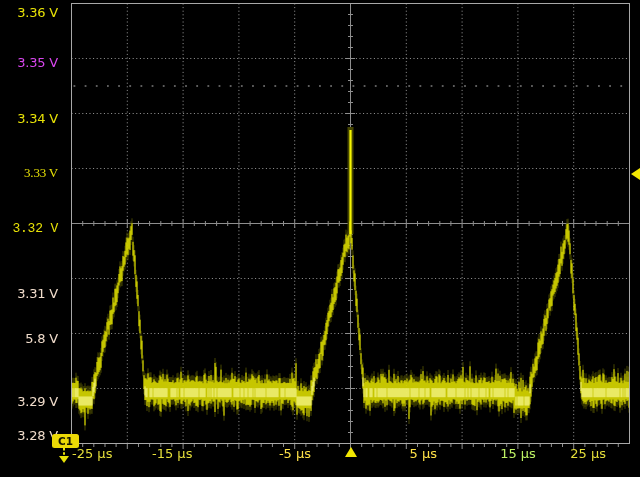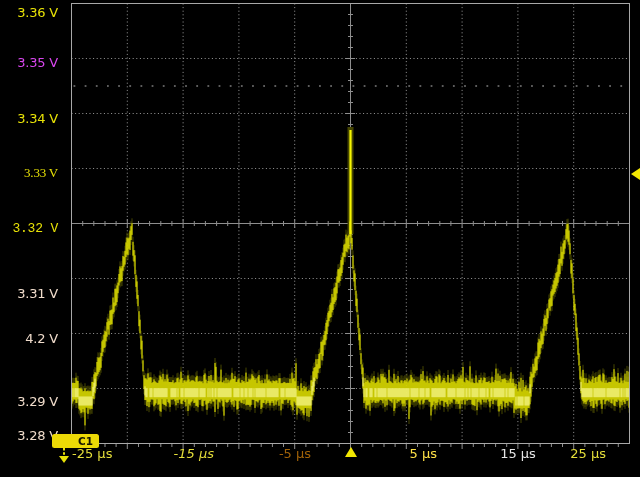--- a/index.html
+++ b/index.html
@@ -37,34 +37,34 @@
       <rect x="71.5" y="3.5" width="558" height="440" fill="none" stroke="#a8a8a8" stroke-width="1"></rect>
     </svg>
 
   <div id="ylabels">
       <div class="ylabel" style="top: 4px; color: rgb(232, 226, 6);">3.36 V</div>
       <div class="ylabel" style="top: 54px; color: #d946ef;">3.35 V</div>
       <div class="ylabel" style="top: 110px; color: rgb(232, 226, 6);">3.34 V</div>
       <div class="ylabel" style="top: 164px; color: rgb(232, 226, 6); font-family: Liberation Serif, serif;">3.33 V</div>
       <div class="ylabel" style="top: 220px; color: rgb(232, 226, 6); font-family: Liberation Mono, monospace;">3.32 V</div>
       <div class="ylabel" style="top: 274px; color: rgb(240, 220, 203); margin-top: 11px;">3.31 V</div>
-      <div class="ylabel" style="top: 330px; color: rgb(240, 220, 203);">4.2 V</div>
+      <div class="ylabel" style="top: 330px; color: rgb(240, 220, 203);">5.8 V</div>
       <div class="ylabel" style="top: 384px; color: rgb(240, 220, 203); margin-top: 9px;">3.29 V</div>
       <div class="ylabel" style="top: 427px; color: rgb(240, 220, 203);">3.28 V</div>
     </div>
   <div id="xlabels">
       <div class="xlabel" style="color: rgb(229, 223, 58); text-align: left; left: 72px;">-25 µs</div>
-      <div class="xlabel" style="color: rgb(229, 223, 58); text-align: right; left: 152px; font-style: italic;">-15 µs</div>
-      <div class="xlabel" style="color: #a16207; text-align: center; left: 264px;">-5 µs</div>
+      <div class="xlabel" style="color: rgb(229, 223, 58); text-align: left; left: 152px;">-15 µs</div>
+      <div class="xlabel" style="color: #fde047; text-align: center; left: 264px;">-5 µs</div>
       <div class="xlabel" style="color: #fde047; text-align: right; left: 375px;">5 µs</div>
-      <div class="xlabel" style="color: #e5e5e5; text-align: center; left: 487px;">15 µs</div>
+      <div class="xlabel" style="color: #bef264; text-align: center; left: 487px;">15 µs</div>
       <div class="xlabel" style="color: rgb(229, 223, 58); text-align: right; left: 544px;">25 µs</div>
     </div>
 
-  <div id="c1-badge" style="background: rgb(236, 217, 6); color: rgb(20, 20, 0); padding-left: 20px;">C1</div>
+  <div id="c1-badge" style="background: rgb(236, 217, 6); color: rgb(20, 20, 0);">C1</div>
 
   <svg id="offset-arrow" width="12" height="16">
     <line x1="6" y1="0" x2="6" y2="8" stroke-width="2" stroke-dasharray="2.5 1.8" stroke="#e8e206"></line>
     <polygon points="1,8 11,8 6,15" fill="#e8e206"></polygon>
   </svg>
 
   <div id="trig-level" style="border-right-color: rgb(242, 231, 2); top: 168px;"></div>
   <div id="trig-pos" style="border-bottom-color: rgb(242, 231, 2); left: 345px;"></div>
 </div>
 

